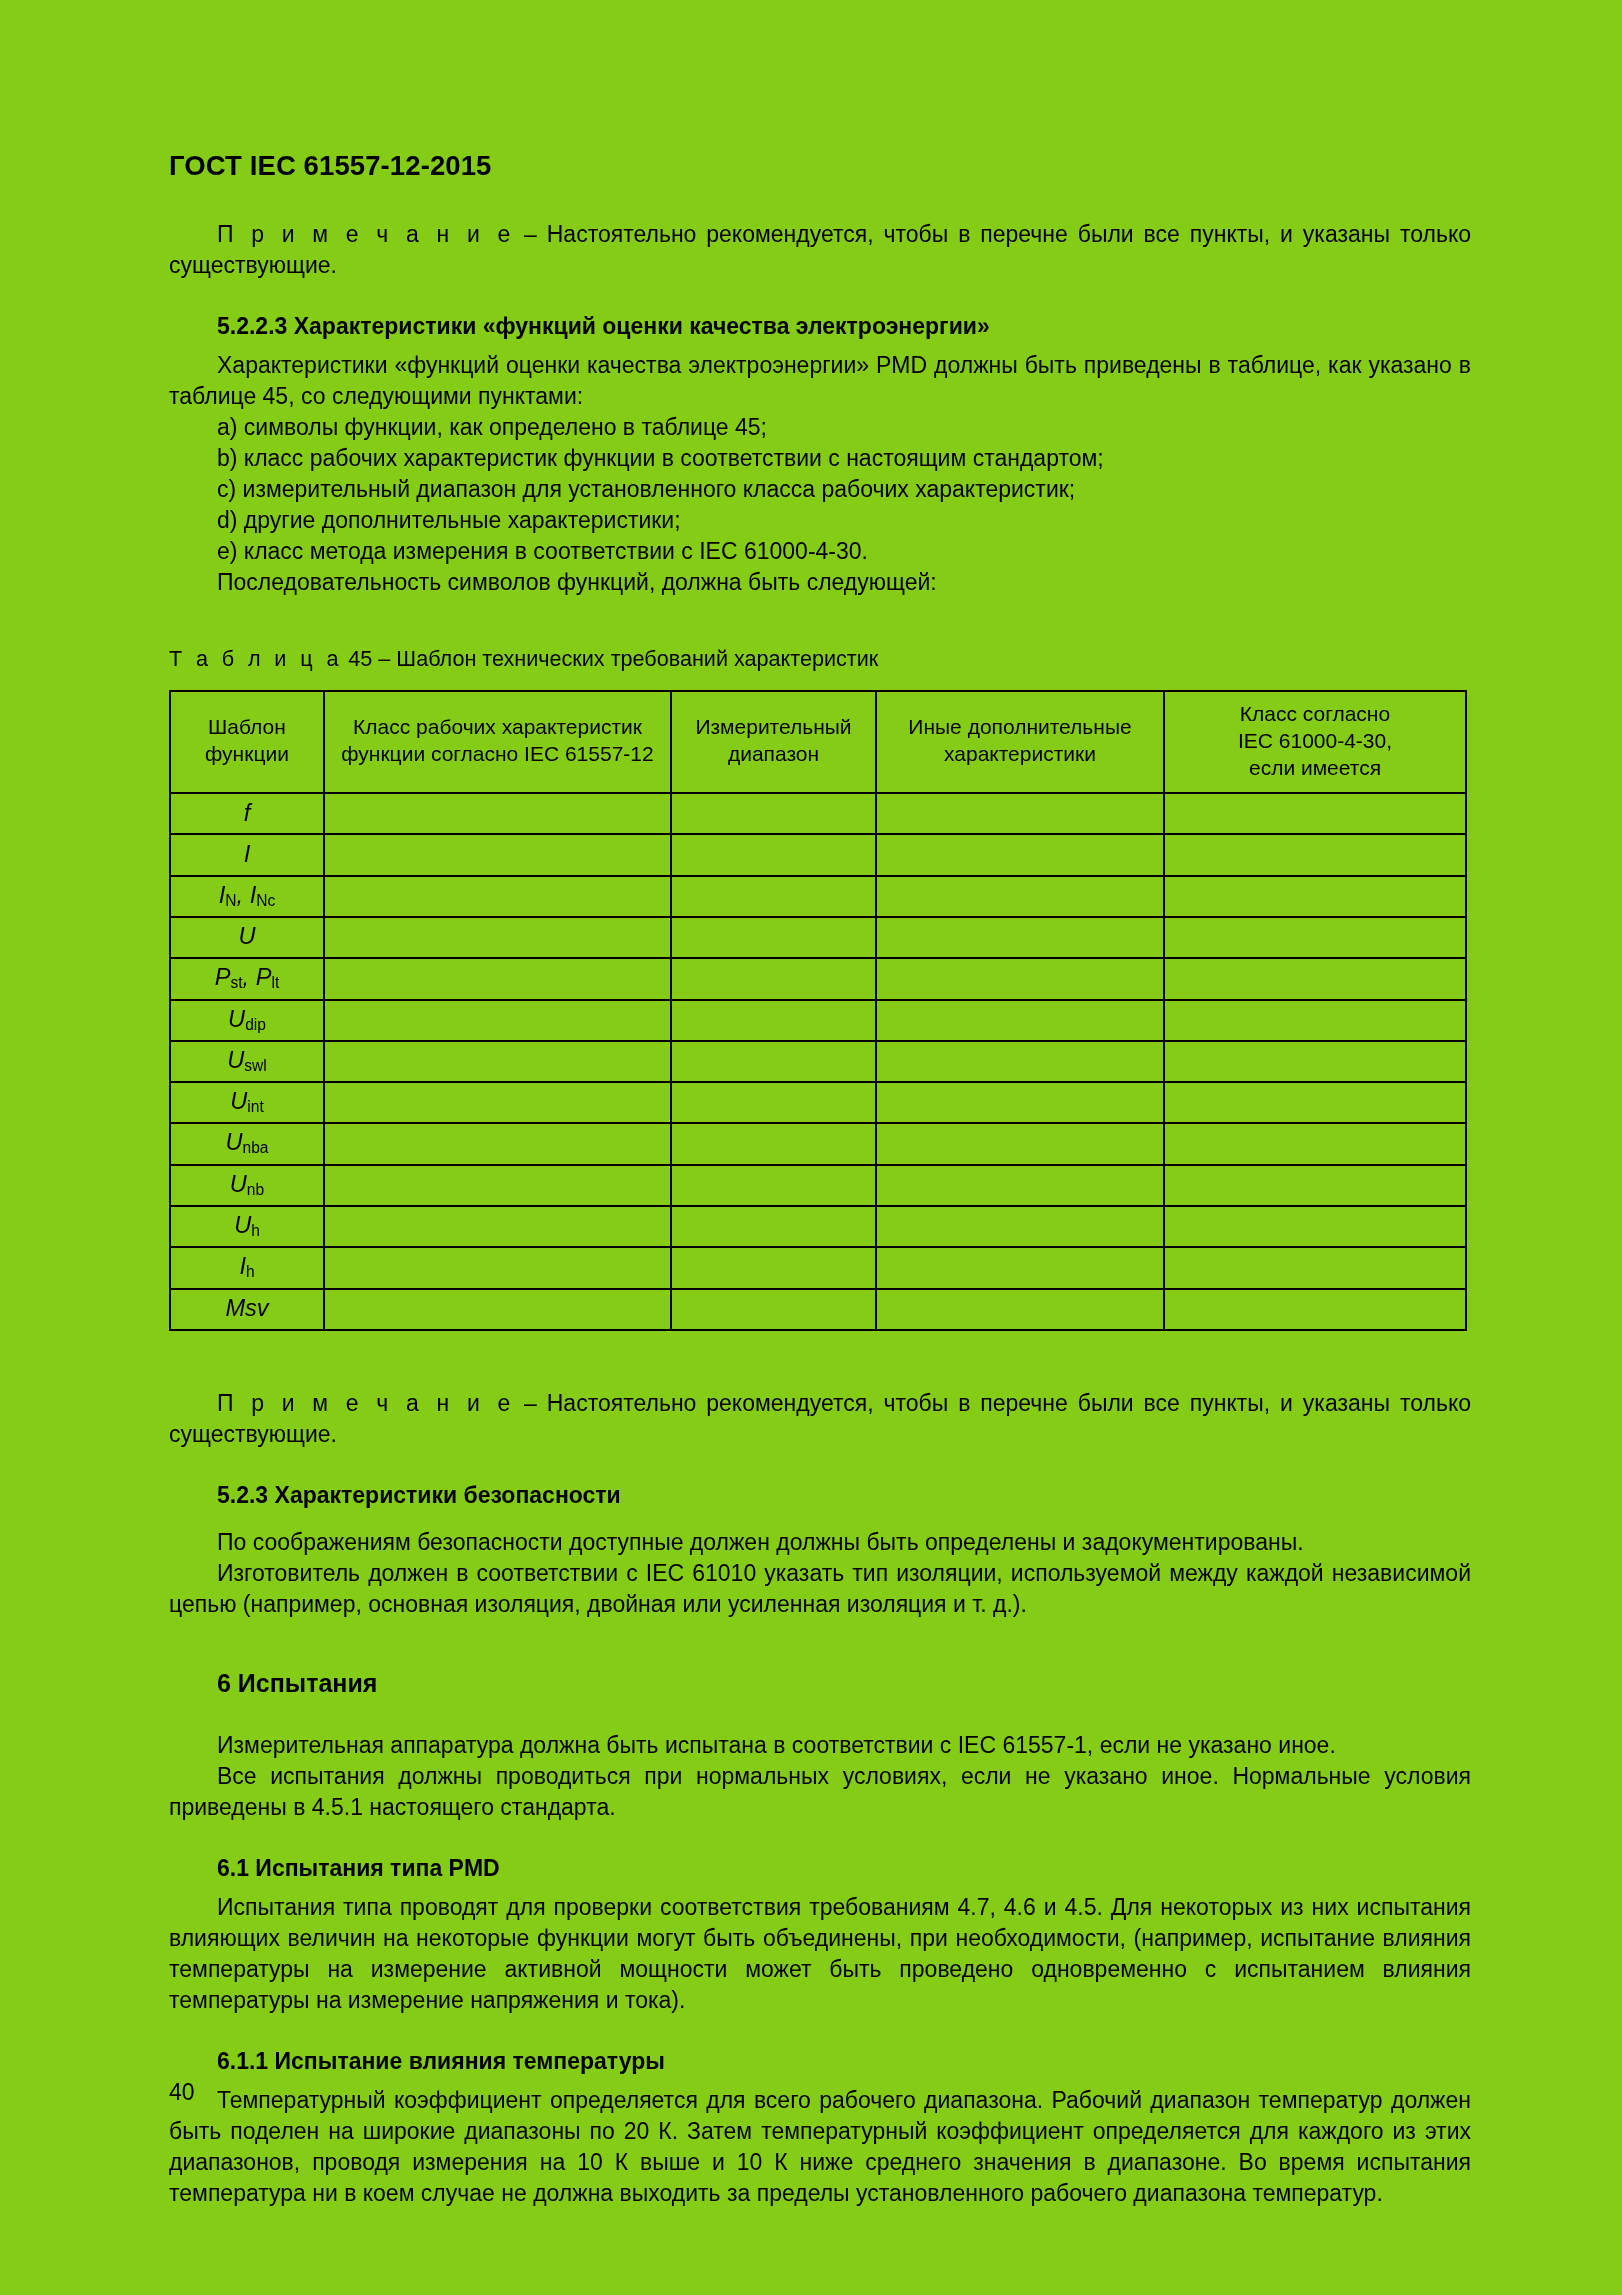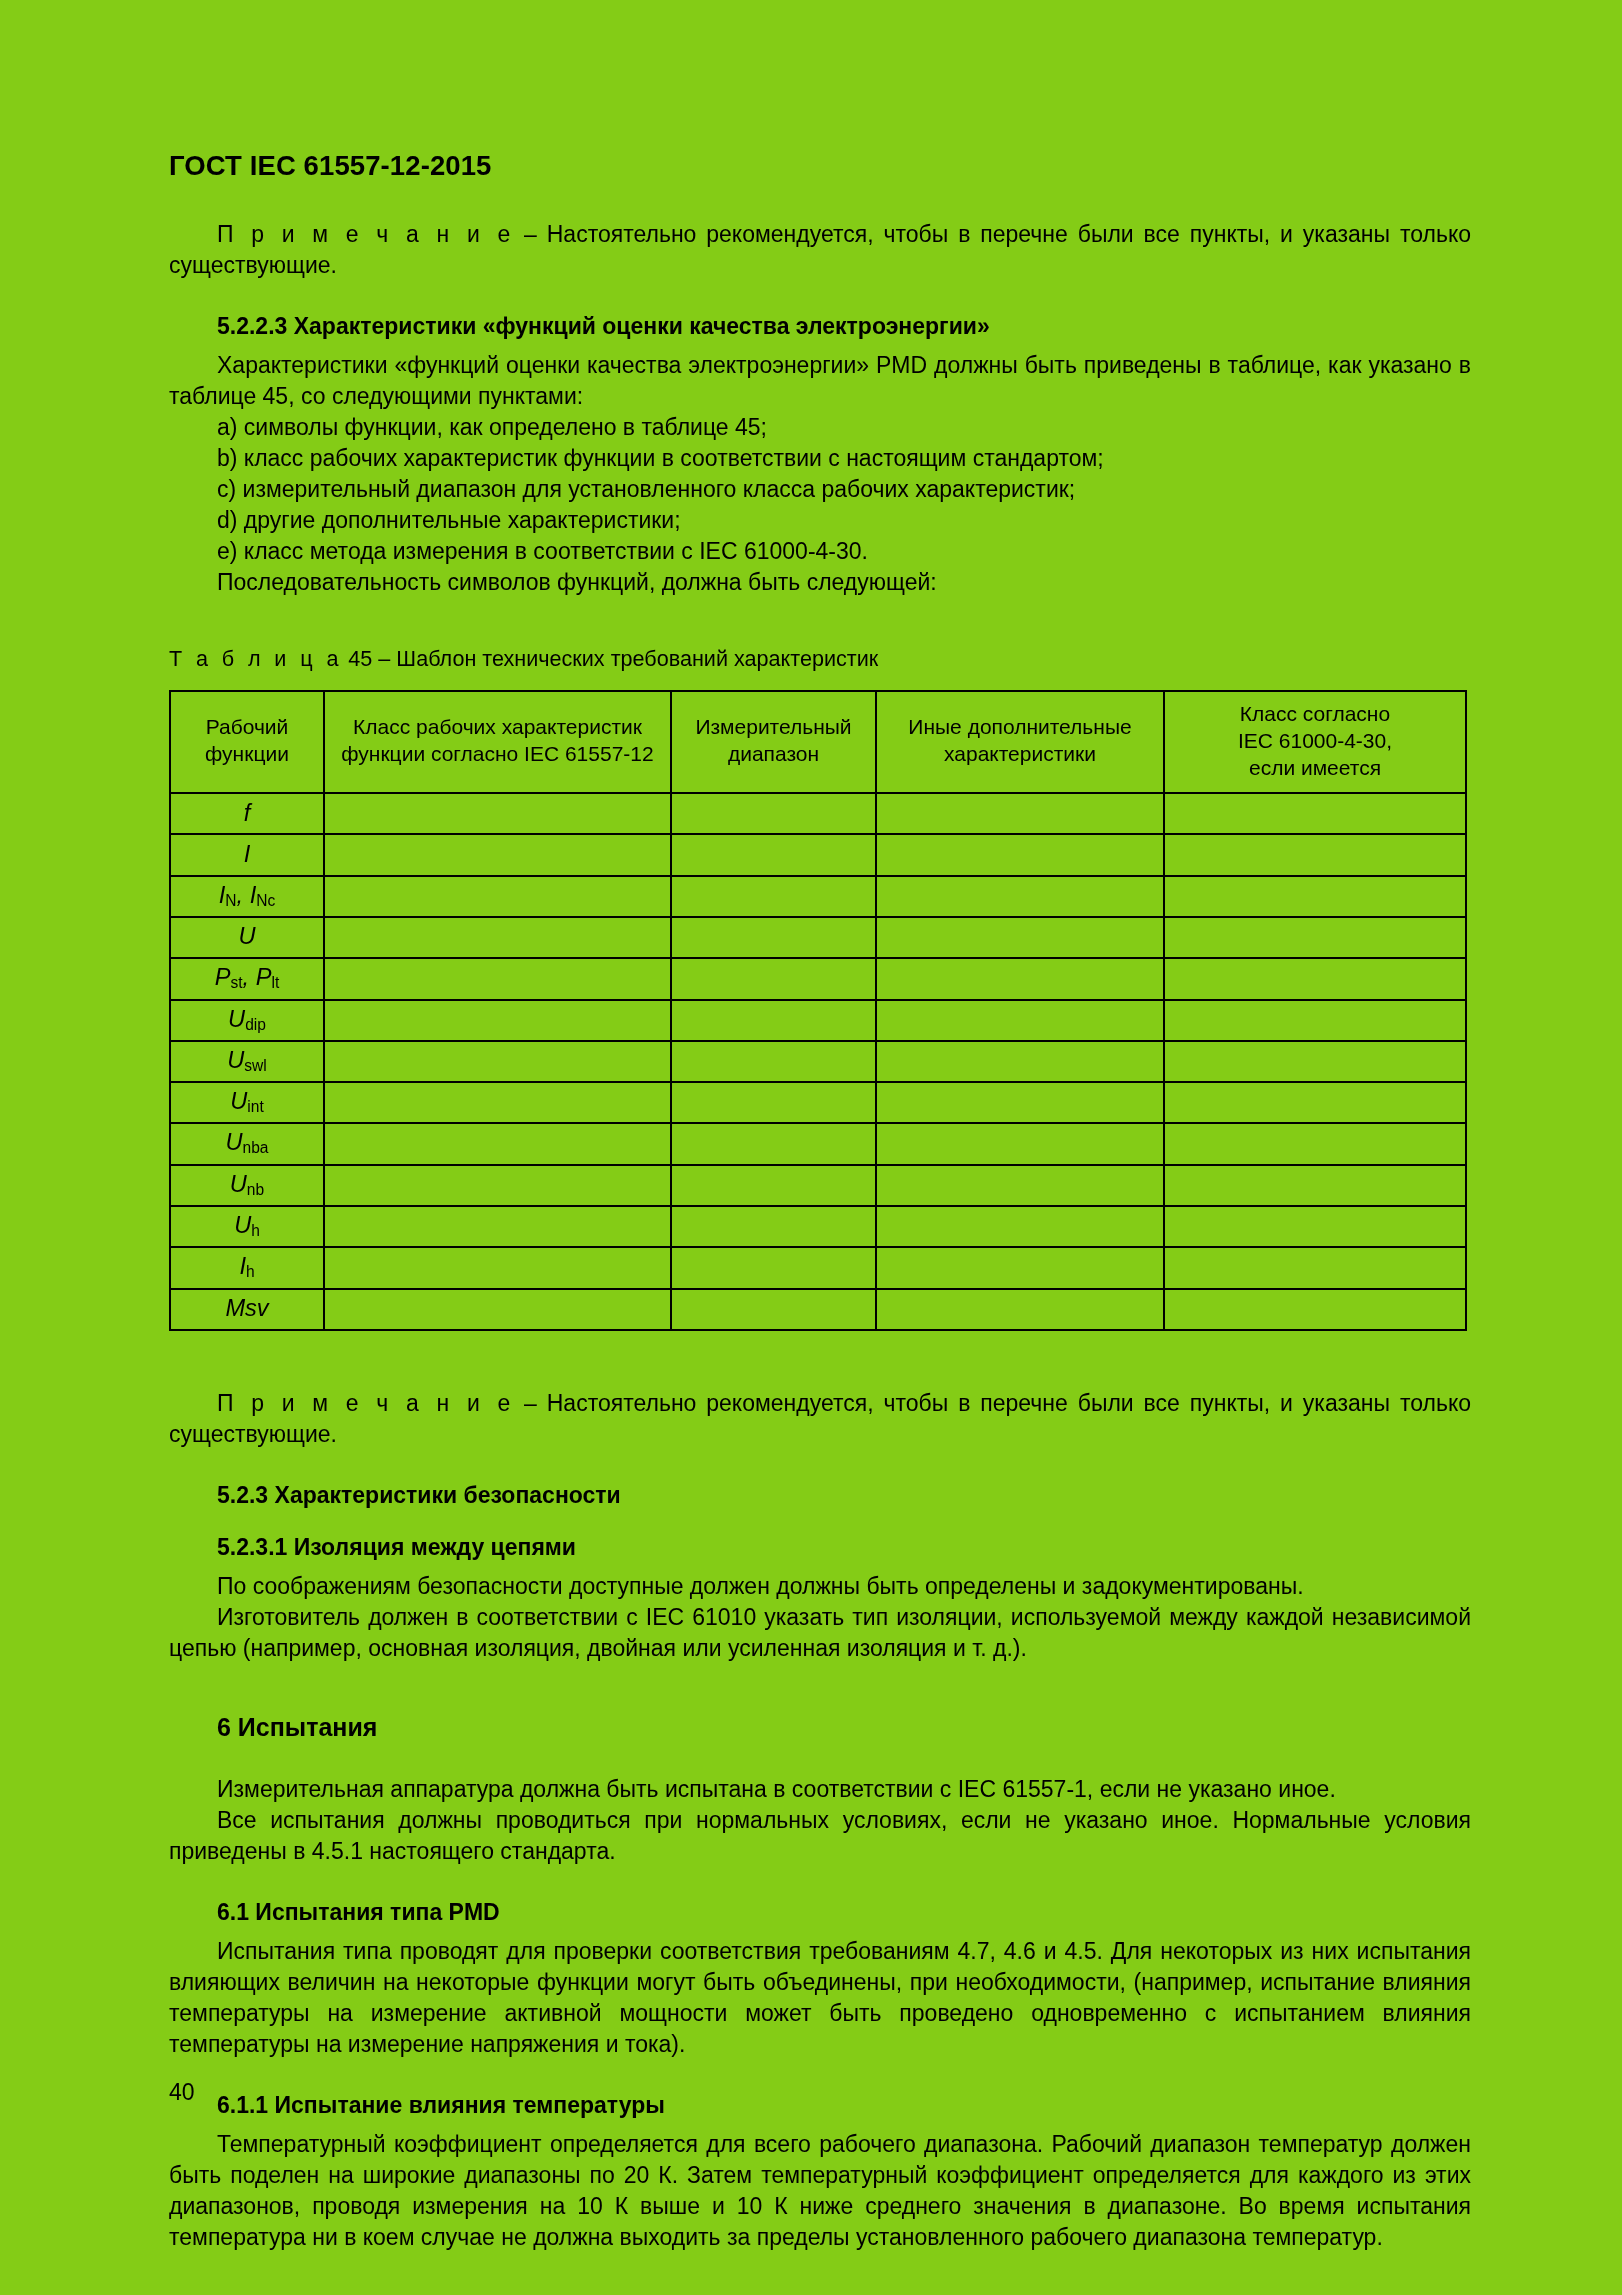--- a/index.html
+++ b/index.html
@@ -158,21 +158,21 @@
       <colgroup>
         <col style="width:154px">
         <col style="width:347px">
         <col style="width:205px">
         <col style="width:288px">
         <col style="width:302px">
       </colgroup>
       <thead>
         <tr>
           <th>
-            <div>Рабочий</div>
+            <div>Шаблон</div>
             <div>функции</div>
           </th>
           <th>
             <div>Класс рабочих характеристик</div>
             <div>функции согласно IEC 61557-12</div>
           </th>
           <th>
             <div>Измерительный</div>
             <div>диапазон</div>
           </th>
@@ -285,21 +285,20 @@
     <div class="gap-l"></div>
 
     <p class="note indent"><span class="sp">П р и м е ч а н и е</span> <span>–</span> <span>Настоятельно рекомендуется, чтобы в перечне были все пункты, и указаны только существующие.</span></p>
 
     <div class="gap-m"></div>
 
     <h3 class="sec">5.2.3 Характеристики безопасности</h3>
 
     <div class="gap-s"></div>
 
-    <h3 class="sec">5.2.3.1 Изоляция между цепями</h3>
 
     <div class="gap-s"></div>
 
     <p class="indent">По соображениям безопасности доступные должен должны быть определены и задокументированы.</p>
     <p class="indent">Изготовитель должен в соответствии с IEC 61010 указать тип изоляции, используемой между каждой независимой цепью (например, основная изоляция, двойная или усиленная изоляция и т. д.).</p>
 
     <div class="gap-xl"></div>
 
     <h2 class="sec-big">6 Испытания</h2>
 

